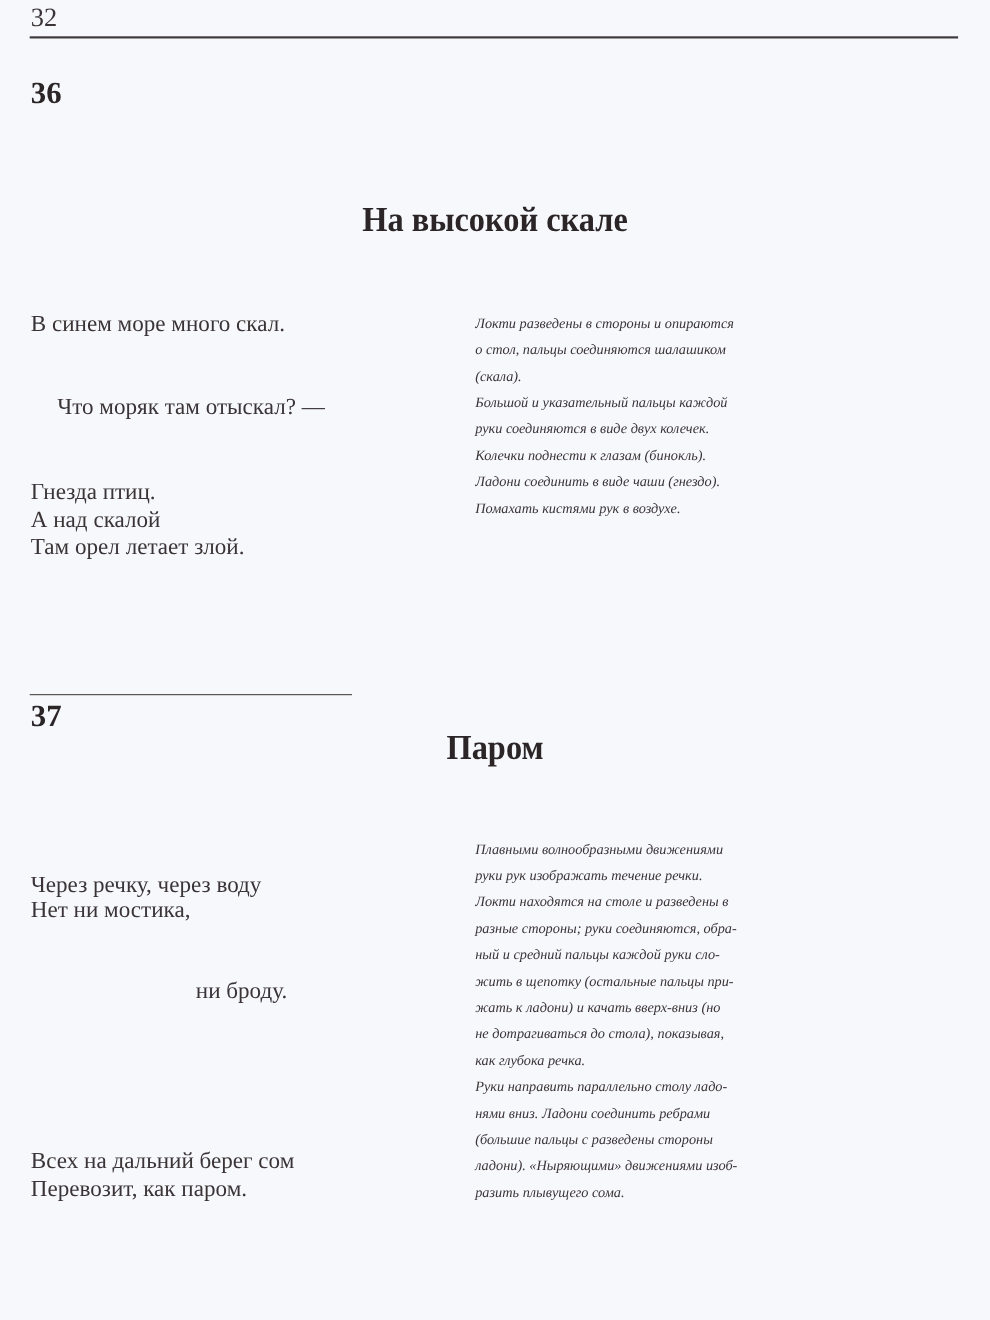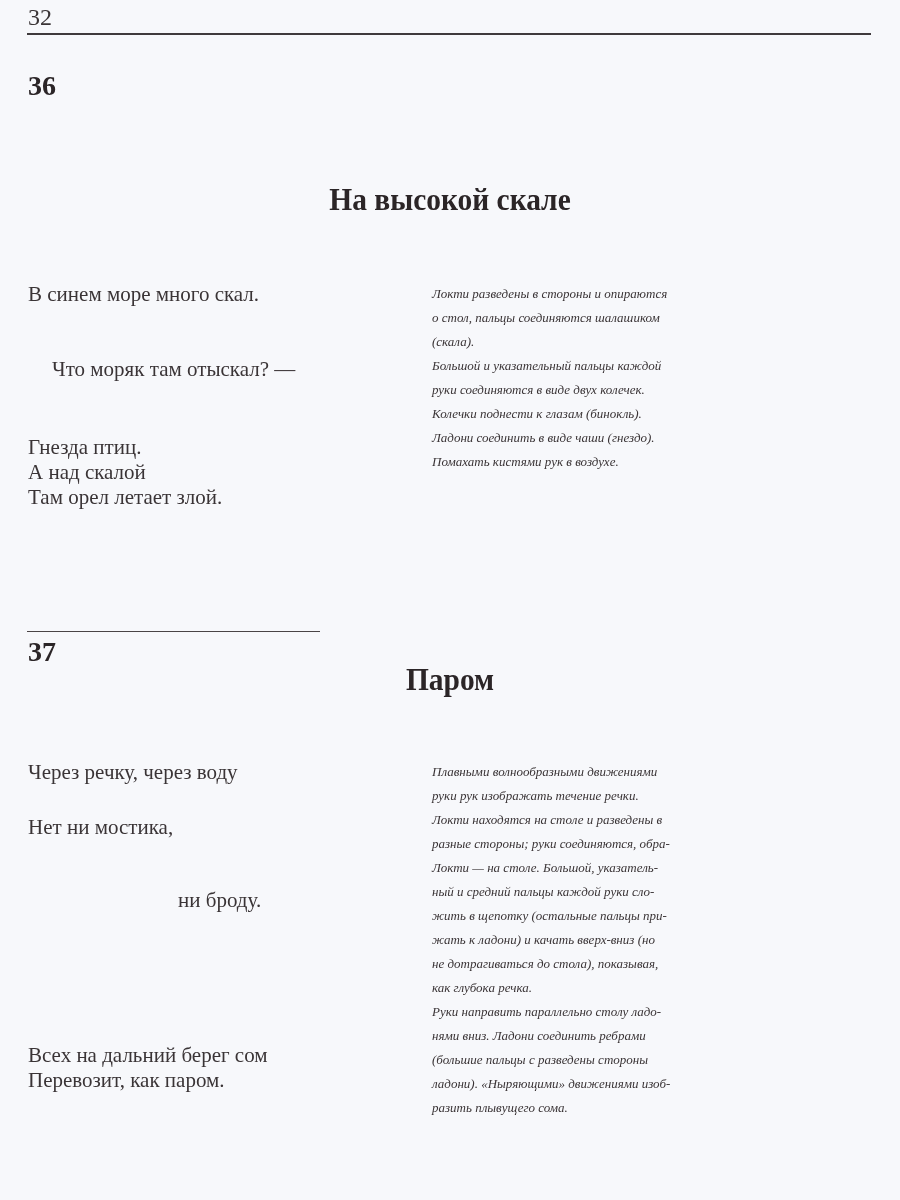--- a/index.html
+++ b/index.html
@@ -57,33 +57,32 @@
   </div>
 </section>
 
 <div class="abs sec-rule"></div>
 
 <section>
   <div class="abs ex-num" style="left:28px; top:636px;">37</div>
   <div class="abs title" style="top:661px;">Паром</div>
 
   <div>
-    <div class="abs poem" style="left:28px; top:760px;">Через речку, через воду</div>
+    <div class="abs poem" style="left:28px; top:792px;">Через речку, через воду</div>
     <div class="abs poem" style="left:28px; top:815px;">Нет ни мостика,</div>
     <div class="abs poem" style="left:178px; top:888px;">ни броду.</div>
     <div class="abs poem" style="left:28px; top:1043px;">Всех на дальний берег сом</div>
     <div class="abs poem" style="left:28px; top:1068px;">Перевозит, как паром.</div>
   </div>
 
   <div class="abs instr" style="top:760px;">
     <div>Плавными волнообразными движениями</div>
     <div>руки рук изображать течение речки.</div>
     <div>Локти находятся на столе и разведены в</div>
     <div>разные стороны; руки соединяются, обра-</div>
-    <div>Локти — на столе. Большой, указатель-</div>
     <div>ный и средний пальцы каждой руки сло-</div>
     <div>жить в щепотку (остальные пальцы при-</div>
     <div>жать к ладони) и качать вверх-вниз (но</div>
     <div>не дотрагиваться до стола), показывая,</div>
     <div>как глубока речка.</div>
     <div>Руки направить параллельно столу ладо-</div>
     <div>нями вниз. Ладони соединить ребрами</div>
     <div>(большие пальцы с разведены стороны</div>
     <div>ладони). «Ныряющими» движениями изоб-</div>
     <div>разить плывущего сома.</div>

